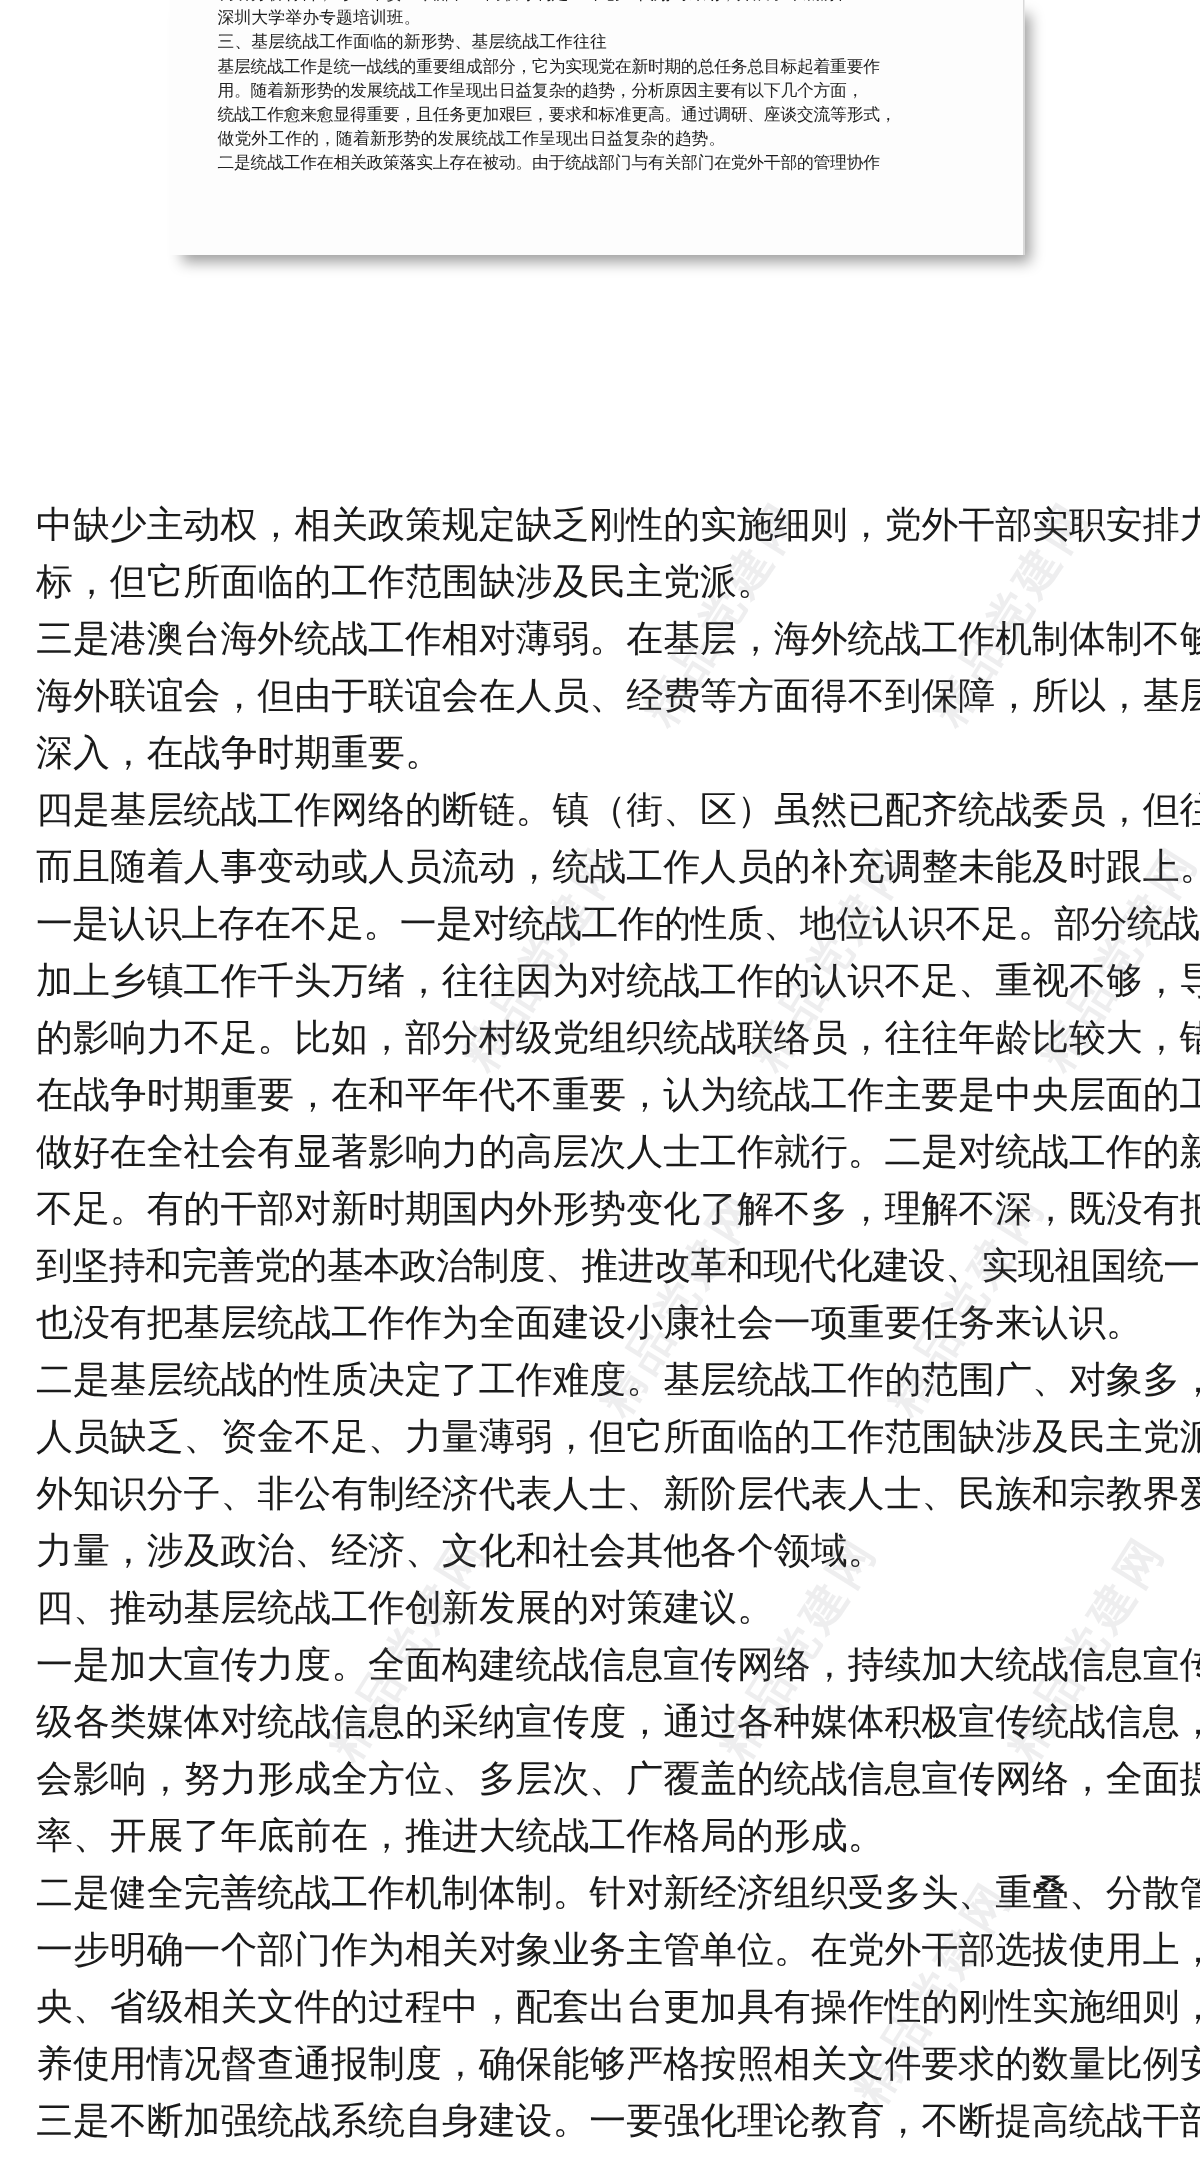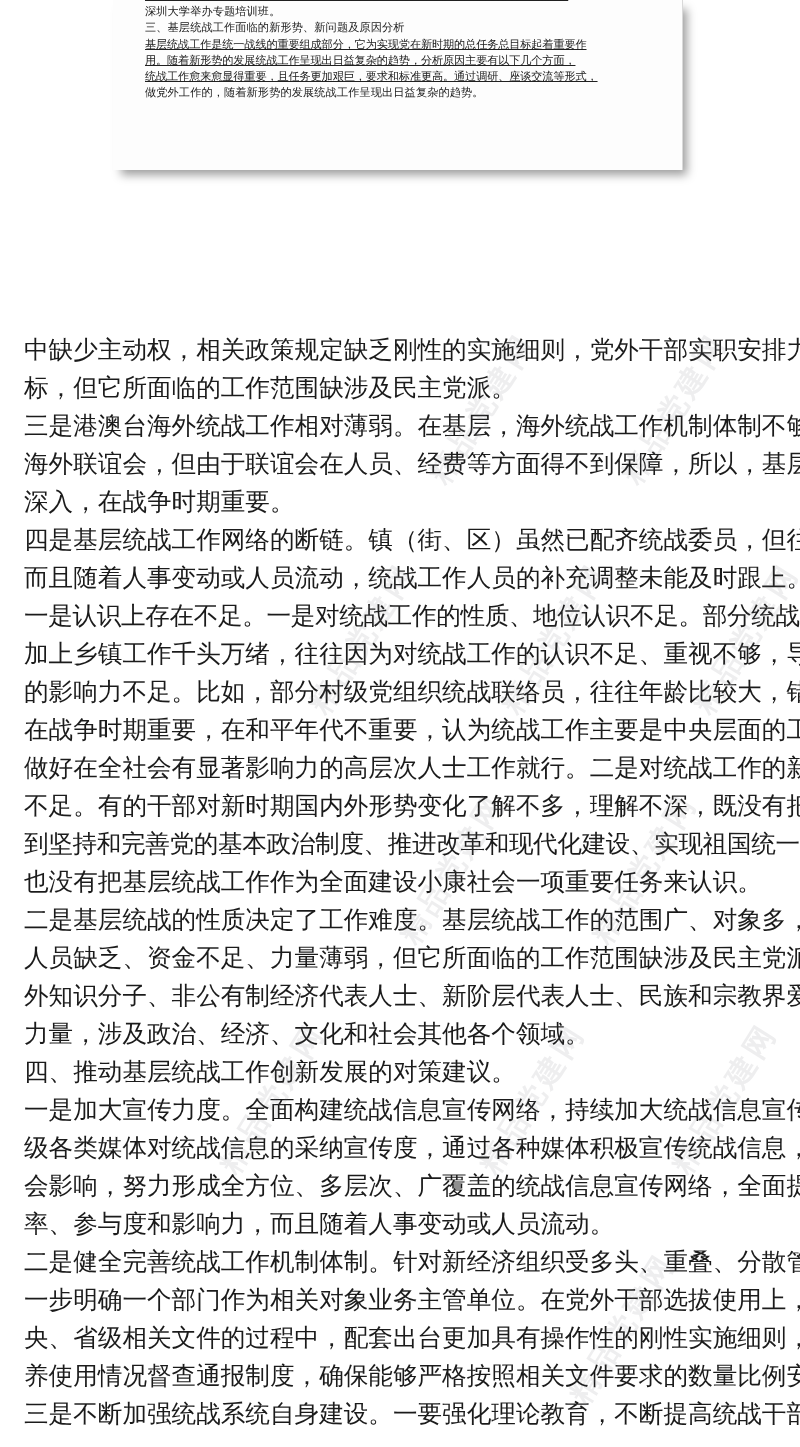--- a/index.html
+++ b/index.html
@@ -42,21 +42,21 @@
     width: 512px;
   }
   .pv-line {
     font-size: 11.2px;
     line-height: 16.2px;
     color: #202020;
     white-space: nowrap;
     letter-spacing: 0.1px;
     font-family: "DejaVu Sans", "Liberation Sans", sans-serif;
   }
-  .pv-line.tight { letter-spacing: -0.15px; text-decoration: underline; }
+  .pv-line.tight { letter-spacing: -0.15px; }
 
   
   #doc-body {
     position: absolute;
     left: 24px;
     top: 331px;
     width: 752px;
   }
   .doc-line {
     font-size: 24.6px;
@@ -89,25 +89,26 @@
   }
 </style>
 </head>
 <body>
 
 <div id="preview-card-wrap">
   <div id="preview-card">
     <div id="preview-inner">
       <div class="pv-line tight">调研分析材料，与xx市委组织部、工商联等制定xx市创二代翔鹰计划，开展了年底前在</div>
       <div class="pv-line">深圳大学举办专题培训班。</div>
-      <div class="pv-line">三、基层统战工作面临的新形势、新问题及原因分析</div>
+      <div class="pv-line">三、基层统战工作面临的新形势、基层统战工作往往</div>
       <div class="pv-line tight">基层统战工作是统一战线的重要组成部分，它为实现党在新时期的总任务总目标起着重要作</div>
       <div class="pv-line tight">用。随着新形势的发展统战工作呈现出日益复杂的趋势，分析原因主要有以下几个方面，</div>
       <div class="pv-line tight">统战工作愈来愈显得重要，且任务更加艰巨，要求和标准更高。通过调研、座谈交流等形式，</div>
       <div class="pv-line">做党外工作的，随着新形势的发展统战工作呈现出日益复杂的趋势。</div>
+      <div class="pv-line tight">二是统战工作在相关政策落实上存在被动。由于统战部门与有关部门在党外干部的管理协作</div>
     </div>
   </div>
 </div>
 
 <div id="doc-body">
   <div class="doc-line">中缺少主动权，相关政策规定缺乏刚性的实施细则，党外干部实职安排力度不足，比例不达</div>
   <div class="doc-line">标，但它所面临的工作范围缺涉及民主党派。</div>
   <div class="doc-line">三是港澳台海外统战工作相对薄弱。在基层，海外统战工作机制体制不够顺畅，虽然成立了</div>
   <div class="doc-line">海外联谊会，但由于联谊会在人员、经费等方面得不到保障，所以，基层海外统战工作还不</div>
   <div class="doc-line">深入，在战争时期重要。</div>
@@ -122,21 +123,21 @@
   <div class="doc-line sq">到坚持和完善党的基本政治制度、推进改革和现代化建设、实现祖国统一的战略高度来认识，</div>
   <div class="doc-line">也没有把基层统战工作作为全面建设小康社会一项重要任务来认识。</div>
   <div class="doc-line">二是基层统战的性质决定了工作难度。基层统战工作的范围广、对象多，基层统战工作往往</div>
   <div class="doc-line">人员缺乏、资金不足、力量薄弱，但它所面临的工作范围缺涉及民主党派、无党派人士、党</div>
   <div class="doc-line">外知识分子、非公有制经济代表人士、新阶层代表人士、民族和宗教界爱国人士等一切爱国</div>
   <div class="doc-line">力量，涉及政治、经济、文化和社会其他各个领域。</div>
   <div class="doc-line">四、推动基层统战工作创新发展的对策建议。</div>
   <div class="doc-line">一是加大宣传力度。全面构建统战信息宣传网络，持续加大统战信息宣传投入力度、加大各</div>
   <div class="doc-line">级各类媒体对统战信息的采纳宣传度，通过各种媒体积极宣传统战信息，扩大统一战线的社</div>
   <div class="doc-line">会影响，努力形成全方位、多层次、广覆盖的统战信息宣传网络，全面提高统战工作的知晓</div>
-  <div class="doc-line">率、参与度和影响力，而且随着人事变动或人员流动。</div>
+  <div class="doc-line">率、开展了年底前在，推进大统战工作格局的形成。</div>
   <div class="doc-line">二是健全完善统战工作机制体制。针对新经济组织受多头、重叠、分散管理的现状，建议进</div>
   <div class="doc-line">一步明确一个部门作为相关对象业务主管单位。在党外干部选拔使用上，建议在贯彻落实中</div>
   <div class="doc-line">央、省级相关文件的过程中，配套出台更加具有操作性的刚性实施细则，并建立党外干部培</div>
   <div class="doc-line">养使用情况督查通报制度，确保能够严格按照相关文件要求的数量比例安排党外干部。</div>
   <div class="doc-line">三是不断加强统战系统自身建设。一要强化理论教育，不断提高统战干部理论素养和业务能</div>
 
 </div>
 
 <div id="watermark-layer">
     <div class="wm" style="left: 420px; top: 470px; transform: rotate(-58deg);">精品党建网</div>

